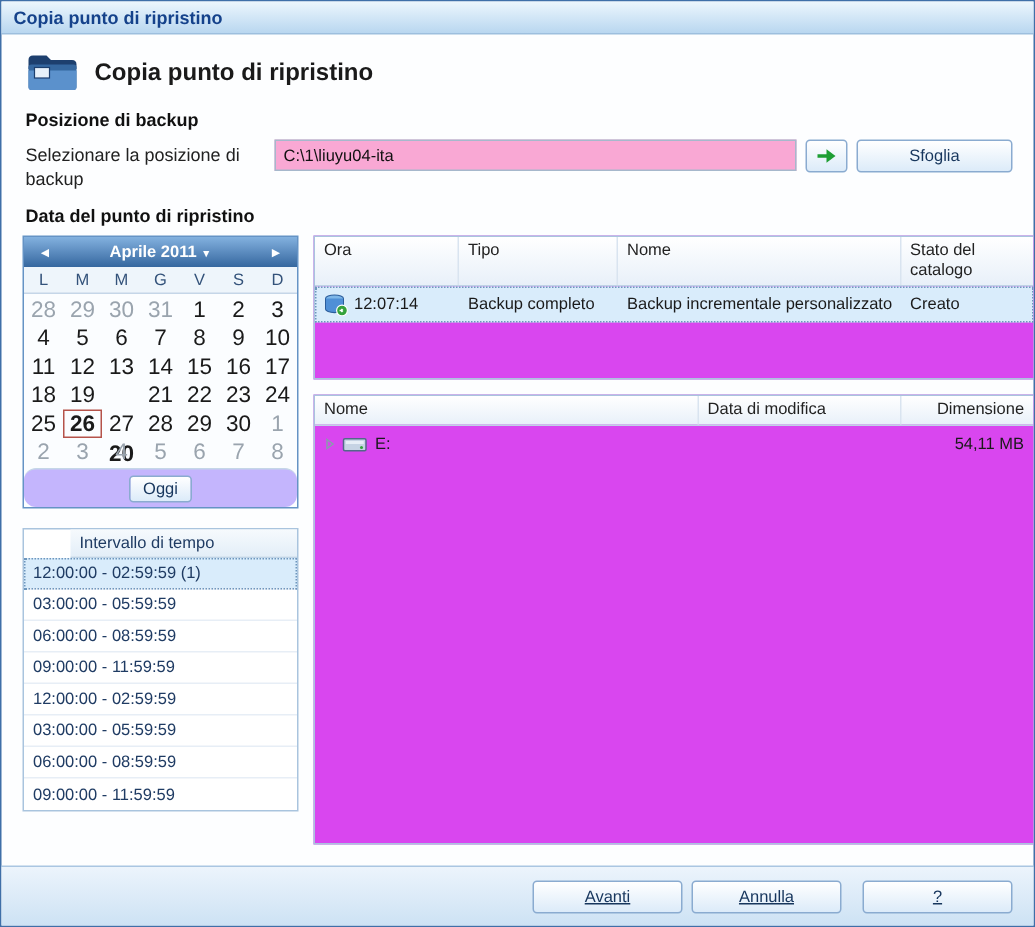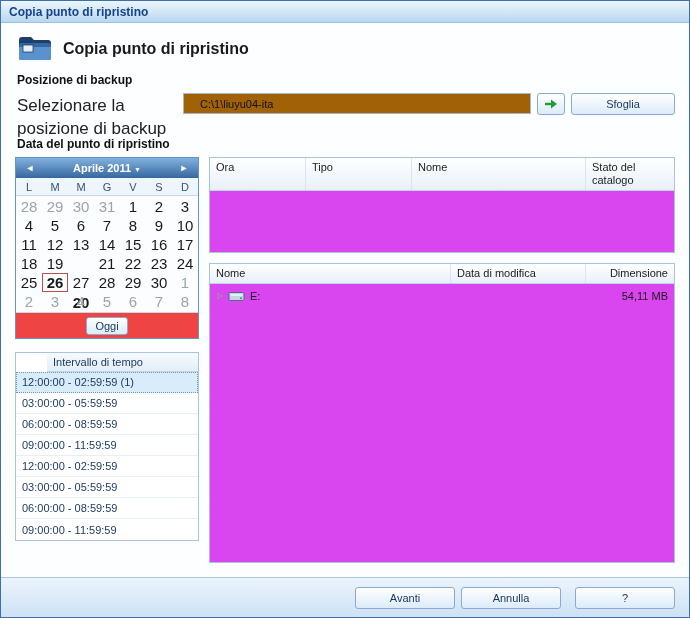--- a/index.html
+++ b/index.html
@@ -11,22 +11,22 @@
   .titlebar { height:22px; flex:0 0 22px; background:linear-gradient(#ecf6fd,#b9d7f0); border-bottom:1px solid #9dbfde; display:flex; align-items:center; padding:0 8px; font-size:12px; font-weight:bold; color:#15428b; }
 
   .content { flex:1 1 auto; padding:6px 14px 0 14px; display:flex; flex-direction:column; overflow:hidden; }
 
   .hdr { display:flex; align-items:center; gap:10px; padding:4px 0 2px 2px; height:38px; }
   .hdr .big-title { font-size:16px; font-weight:bold; color:#1a1a1a; }
 
   .section-title { font-size:12px; font-weight:bold; color:#111; margin:6px 0 4px 2px; }
 
   .loc-row { display:flex; align-items:flex-start; gap:6px; margin:2px 0 0 2px; height:38px; }
-  .loc-label { width:160px; font-size:17px; color:#222; line-height:1.35; padding-top:2px; }
-  .path-input { flex:1; height:21px; border:1px solid #a6b8cc; font-size:11px; padding:0 16px; color:#111; font-family:"Liberation Sans",sans-serif; background:#a16207; }
+  .loc-label { width:160px; font-size:12px; color:#222; line-height:1.35; padding-top:2px; }
+  .path-input { flex:1; height:21px; border:1px solid #a6b8cc; font-size:11px; padding:0 5px; color:#111; font-family:"Liberation Sans",sans-serif; background:#f9a8d4; }
   .sq-btn { width:28px; height:22px; display:flex; align-items:center; justify-content:center; }
   .btn { background:linear-gradient(#ffffff,#dcebf9); border:1px solid #8aabd0; border-radius:3px; font-size:11px; color:#17365d; font-family:"Liberation Sans",sans-serif; cursor:pointer; }
   .browse-btn { width:104px; height:22px; }
 
   .main { display:flex; gap:10px; flex:1 1 auto; margin:2px 0 14px 0; }
   .left-col { width:184px; flex:0 0 184px; display:flex; flex-direction:column; }
   .right-col { flex:1; display:flex; flex-direction:column; }
 
   
   .calendar { border:1px solid #6593c5; background:#fbfdff; }
@@ -34,21 +34,21 @@
   .cal-arrow { width:16px; font-size:9px; cursor:pointer; text-align:center; }
   .cal-month { flex:1; text-align:center; cursor:pointer; }
   .cal-caret { font-size:7px; margin-left:3px; }
   .cal-dow { display:grid; grid-template-columns:repeat(7,1fr); height:18px; border-bottom:1px solid #c5d6e8; background:#eef5fb; }
   .cal-dow-cell { display:flex; align-items:center; justify-content:center; font-size:11px; color:#33527a; }
   .cal-grid { display:grid; grid-template-columns:repeat(7,1fr); grid-auto-rows:19px; padding:1px 0; }
   .cal-day { display:flex; align-items:center; justify-content:center; font-size:15px; color:#1a1a1a; cursor:pointer; }
   .cal-day.muted { color:#9aa4ae; }
   .cal-day.bold { font-weight:bold;margin-top:48px; }
   .cal-day.selected { border:1px solid #b5534a; font-weight:bold; }
-  .cal-foot { height:26px; background:#ef4444; border-top:1px solid #c5d6e8; display:flex; align-items:center; justify-content:center; }
+  .cal-foot { height:26px; background:#c4b5fd; border-top:1px solid #c5d6e8; display:flex; align-items:center; justify-content:center;border-radius:8px; }
   .today-btn { width:42px; height:18px; }
 
   
   .intervals { margin-top:13px; border:1px solid #a9c4de; background:#fff; }
   .intervals-head { height:19px; background:linear-gradient(#f6fafd,#e3eef8); border-bottom:1px solid #bfd3e6; font-size:11px; color:#1f3b63; display:flex; align-items:center; padding:0 6px;margin-left:31px; }
   .interval-row { height:21px; display:flex; align-items:center; padding:0 6px; font-size:11px; color:#1f3b63; border-bottom:1px solid #e7eef6; cursor:pointer; }
   .interval-row:last-child { border-bottom:none; }
   .interval-row.selected { background:#d9ecfb; outline:1px dotted #6e96bd; outline-offset:-1px; }
 
   
@@ -66,21 +66,21 @@
   .c-ora { width:96px; flex:0 0 96px; }
   .c-tipo { width:106px; flex:0 0 106px; }
   .c-nome { flex:1; }
   .c-stato { width:88px; flex:0 0 88px; }
   .c-nome2 { flex:1; }
   .c-data { width:135px; flex:0 0 135px; }
   .c-dim { width:88px; flex:0 0 88px; justify-content:flex-end; text-align:right; }
 
   
   .footer { height:40px; flex:0 0 40px; background:linear-gradient(#ecf4fc,#cde2f4); border-top:1px solid #aac6e2; display:flex; align-items:center; justify-content:flex-end; padding:0 14px; gap:6px; }
-  .footer .btn { width:100px; height:22px; }
+  .footer .btn { width:100px; height:22px;text-decoration:underline; }
   .help-btn { margin-left:8px; }
 
   .icon { display:inline-flex; align-items:center; justify-content:center; }
 </style>
 </head>
 <body>
 
 <div class="dialog">
 
   <div class="titlebar">
@@ -205,20 +205,36 @@
 
       <div class="right-col">
 
         <div class="tbl tbl1">
           <div class="tbl-head">
             <div class="th c-ora">Ora</div>
             <div class="th c-tipo">Tipo</div>
             <div class="th c-nome">Nome</div>
             <div class="th c-stato">Stato del catalogo</div>
           </div>
+          <div class="trow selected">
+            <div class="td c-ora">
+              <span class="icon">
+                <svg width="16" height="16" viewBox="0 0 16 16">
+                  <ellipse cx="7" cy="4" rx="6" ry="2.4" fill="#7db6e8" stroke="#2a5c9b" stroke-width="0.7"></ellipse>
+                  <path d="M1 4 v7 a6 2.4 0 0 0 12 0 v-7" fill="#4f8fd6" stroke="#2a5c9b" stroke-width="0.7"></path>
+                  <circle cx="12" cy="12" r="3.6" fill="#35a23c" stroke="#fff" stroke-width="0.8"></circle>
+                  <path d="M10.4 12 h2.2 M12.6 12 l-1 -1 M12.6 12 l-1 1" stroke="#fff" stroke-width="1"></path>
+                </svg>
+              </span>
+              <span>12:07:14</span>
+            </div>
+            <div class="td c-tipo">Backup completo</div>
+            <div class="td c-nome">Backup incrementale personalizzato</div>
+            <div class="td c-stato">Creato</div>
+          </div>
         </div>
 
         <div class="tbl tbl2">
           <div class="tbl-head">
             <div class="th c-nome2">Nome</div>
             <div class="th c-data">Data di modifica</div>
             <div class="th c-dim">Dimensione</div>
           </div>
           <div class="trow">
             <div class="td c-nome2">

